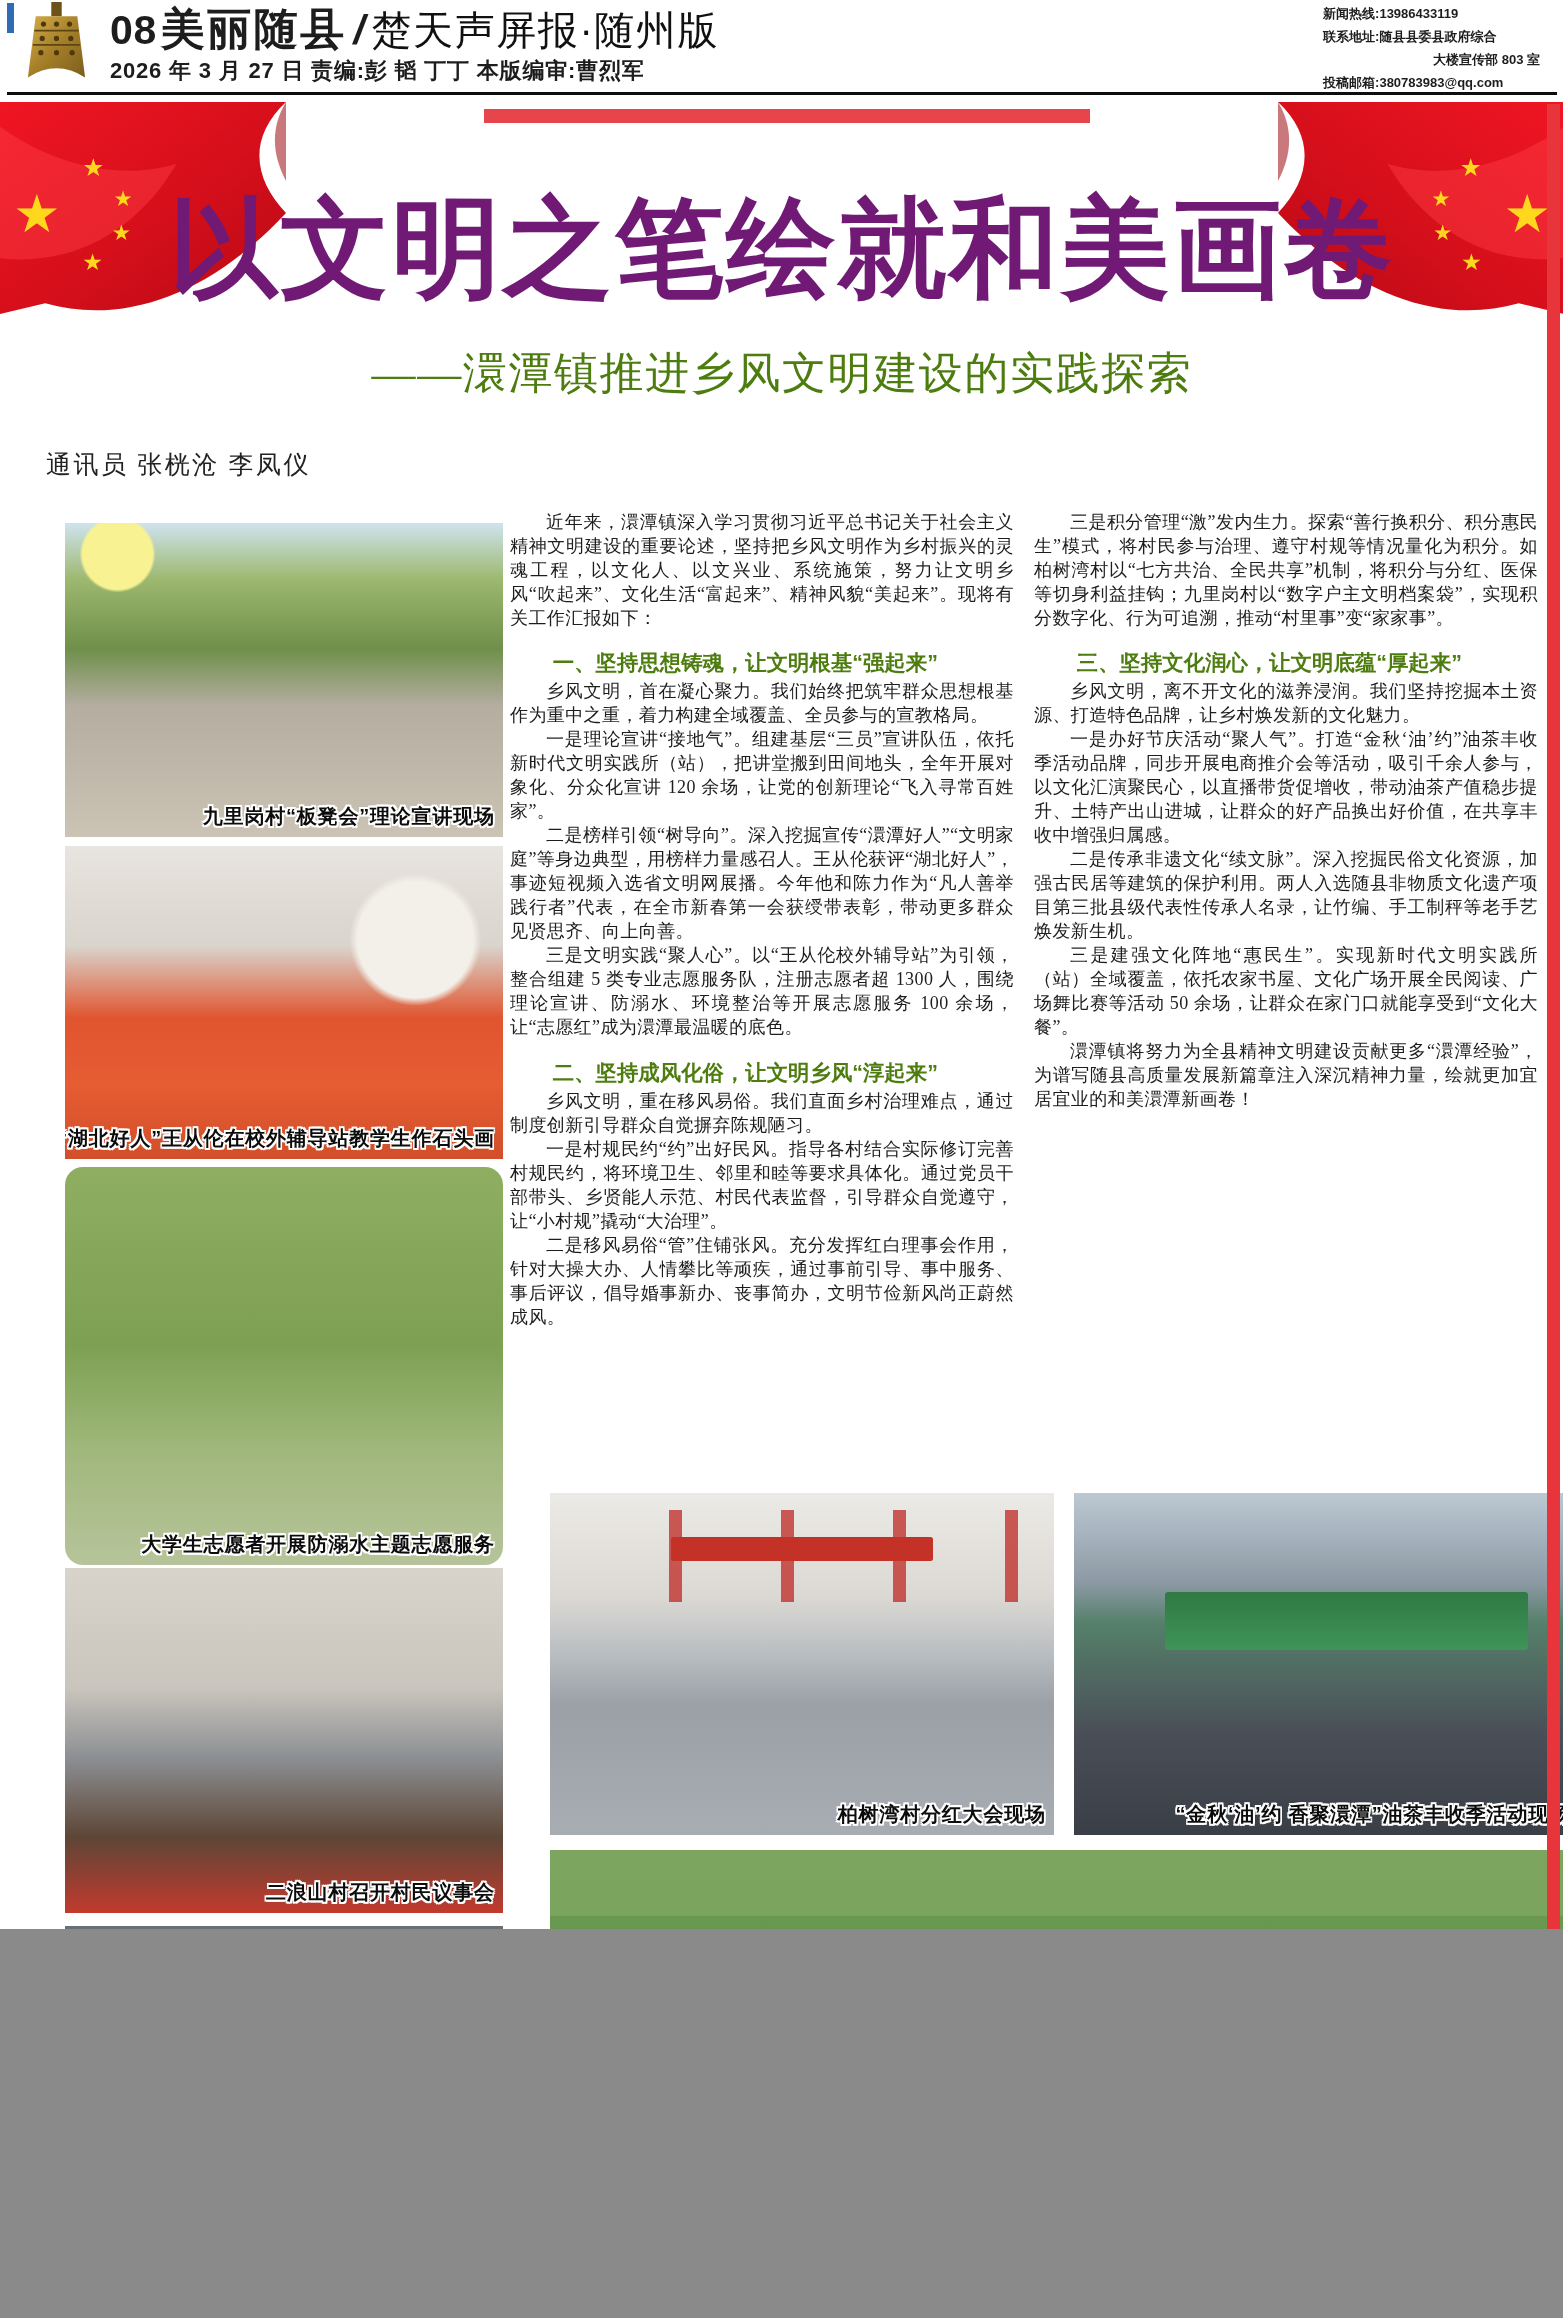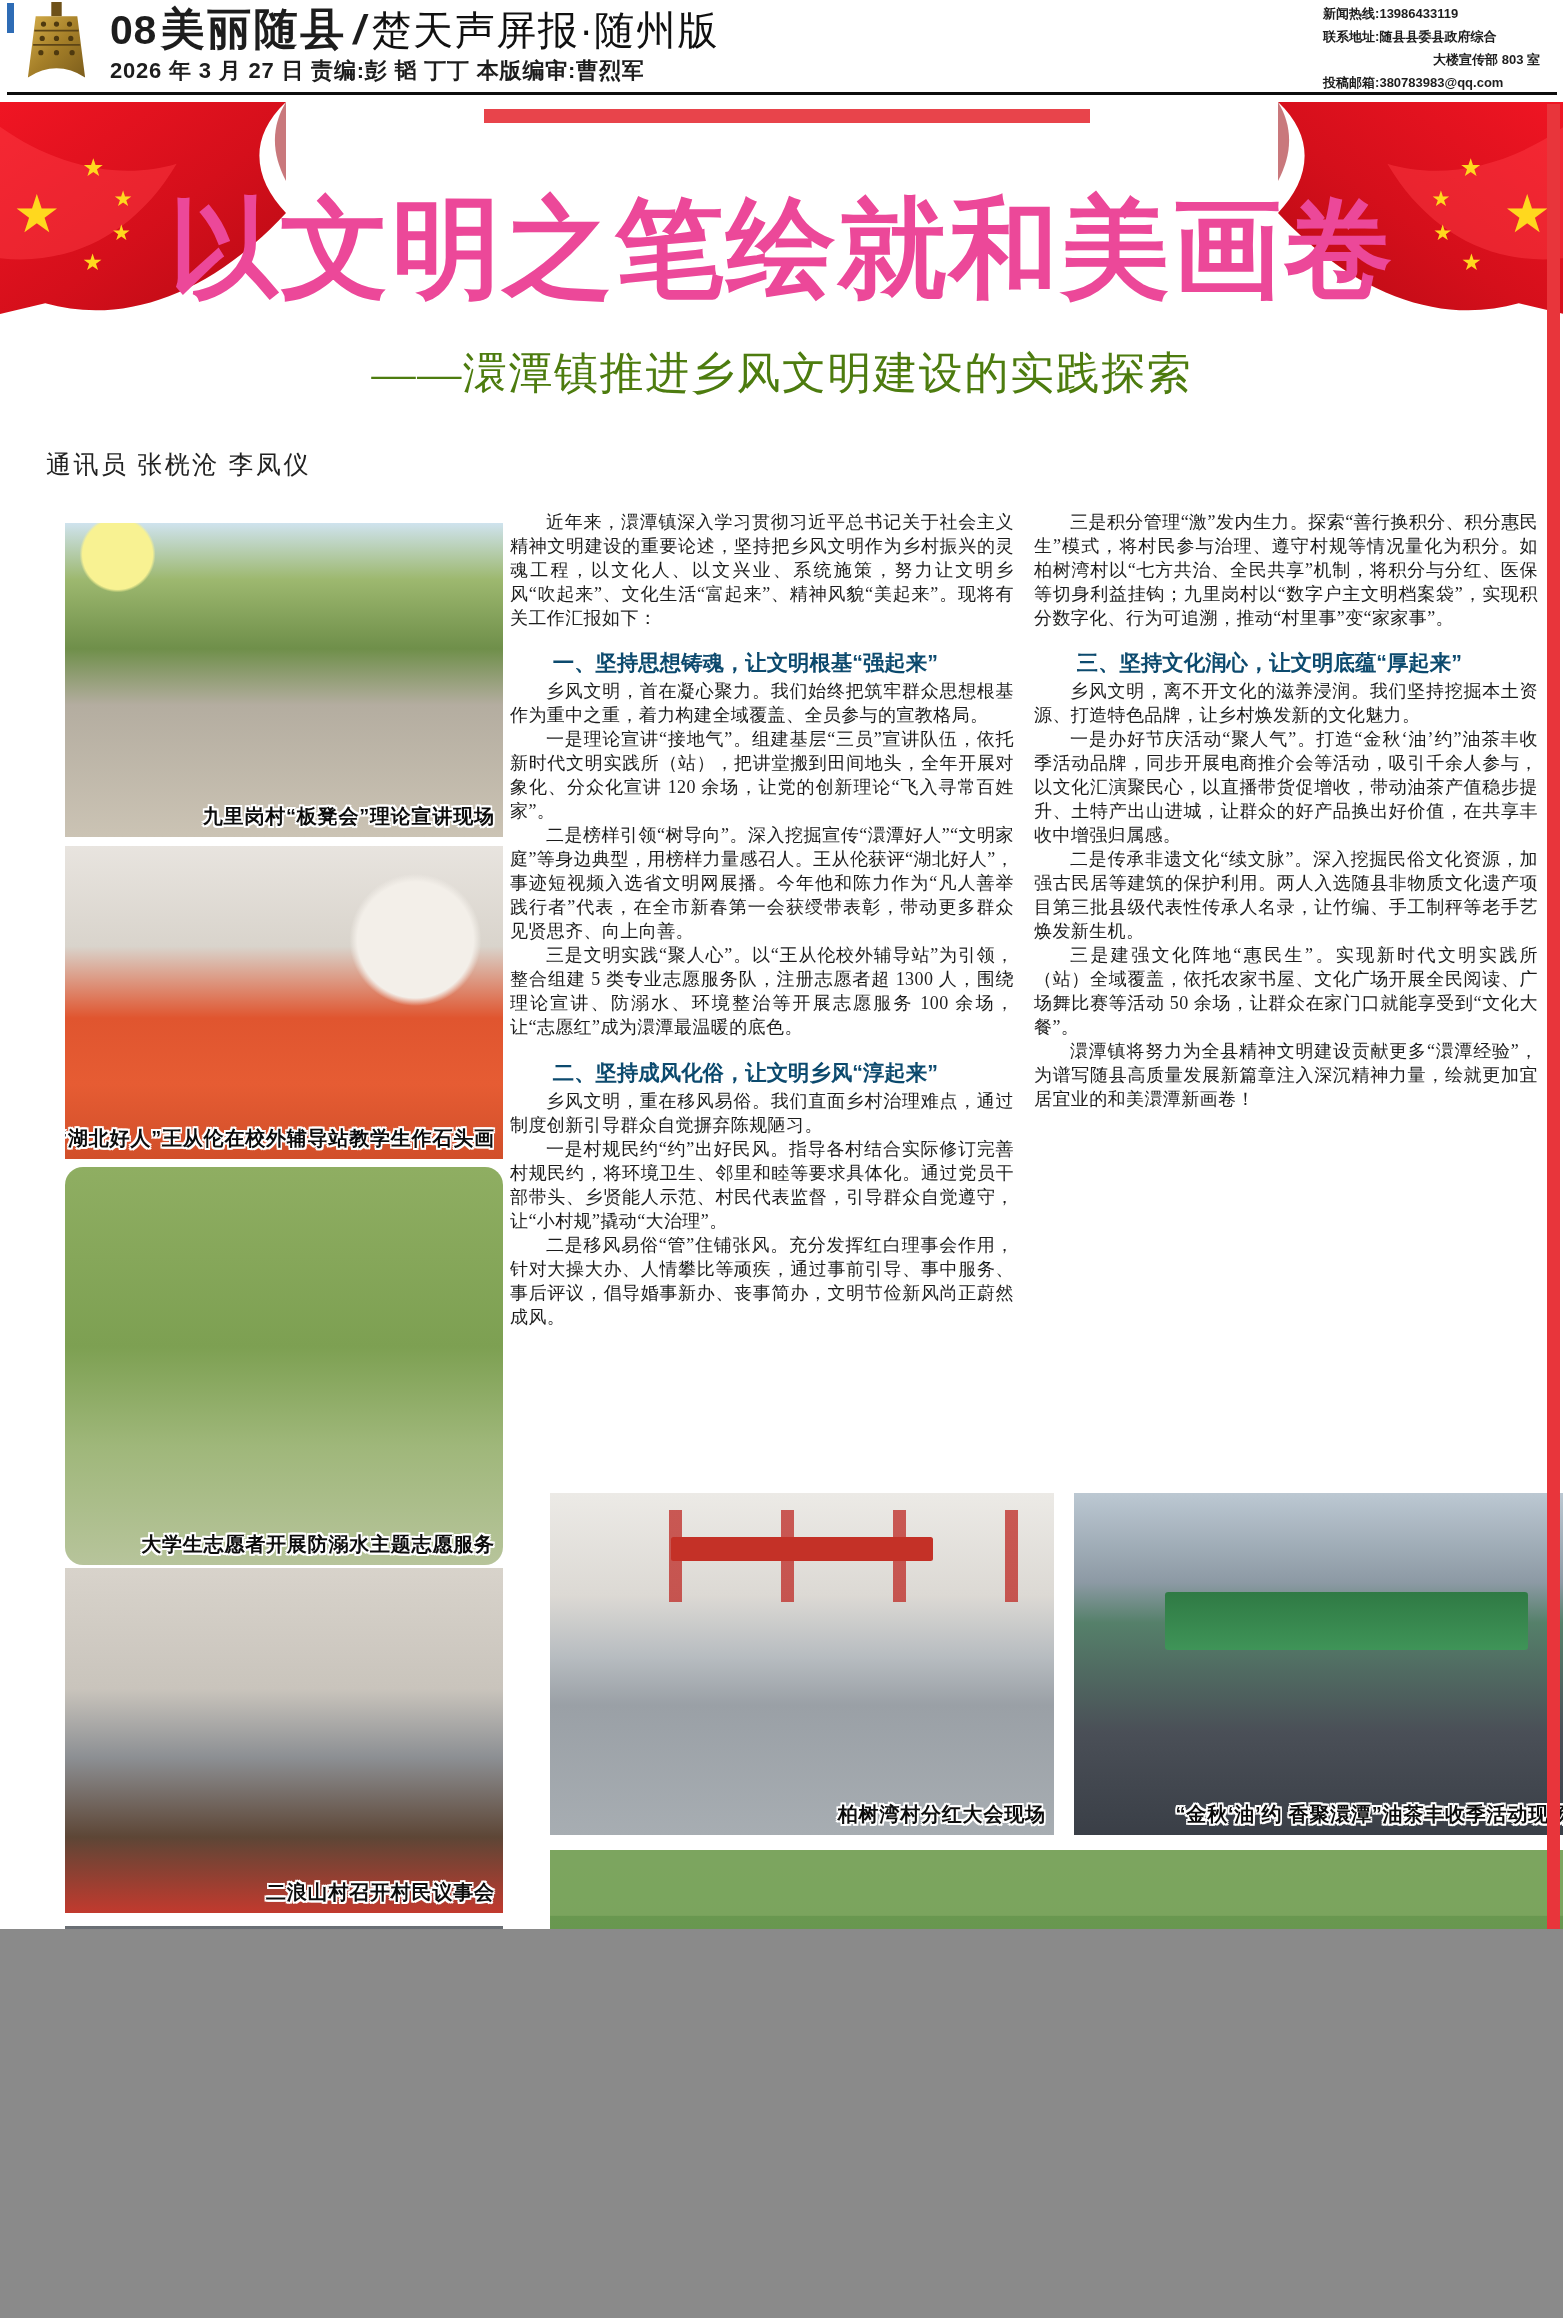--- a/index.html
+++ b/index.html
@@ -22,32 +22,32 @@
   .addr2{padding-left:110px;}
   .mast-rule{position:absolute;left:6.6px;right:6.6px;top:92px;height:3.3px;background:#0d0d0d;}
 
   
   .flag{position:absolute;top:102px;width:286px;height:249px;}
   .flag-left{left:0;}
   .flag-right{right:0;transform:scaleX(-1);}
   .top-red-bar{position:absolute;left:484px;top:109px;width:606px;height:14px;background:#e8444b;}
   .main-title{position:absolute;left:0;top:176px;width:100%;text-align:center;
               font-family:"Liberation Sans","DejaVu Sans",sans-serif;font-weight:bold;
-              font-size:109px;letter-spacing:2.5px;color:#ec4899;margin:0;}
+              font-size:109px;letter-spacing:2.5px;color:#701a75;margin:0;}
   .subtitle{position:absolute;left:0;top:344px;width:100%;text-align:center;
             font-size:44px;letter-spacing:1.6px;color:#4d7c0f;margin:0;font-weight:400;}
   .byline{position:absolute;left:46px;top:448px;font-size:25px;letter-spacing:2.5px;color:#222;}
 
   
   .colA{position:absolute;left:510px;top:510px;width:504px;height:959px;overflow:hidden;}
   .colB{position:absolute;left:1034px;top:510px;width:504px;height:959px;overflow:hidden;}
   .colA p,.colB p{margin:0;font-size:18px;line-height:24px;text-align:justify;
                   text-indent:2em;letter-spacing:0.4px;color:#1d1d1d;}
   .ah{margin:21.4px 0 2.5px 0;font-family:"Liberation Sans","DejaVu Sans",sans-serif;
-      font-size:21.4px;line-height:25.5px;color:#0c4a6e;text-indent:2em;font-weight:bold;}
+      font-size:21.4px;line-height:25.5px;color:#4d7c0f;text-indent:2em;font-weight:bold;}
 
   
   .ph{position:absolute;overflow:hidden;background:#cfd3d6;}
   .ph1{left:25px;top:510px;width:438px;height:314px;
        background:radial-gradient(circle at 12% 10%, #f8f292 0 35px, rgba(248,242,146,0) 38px),
        linear-gradient(180deg,#cfe3ee 0%,#9db86f 18%,#6f8f4a 40%,#b4ada0 58%,#cbc3b4 100%);}
   .ph2{left:25px;top:833px;width:438px;height:313px;
        background:radial-gradient(circle at 80% 30%, #f3efe9 0 58px, rgba(243,239,233,0) 66px),
        linear-gradient(180deg,#e8e4df 0%,#d9d4cc 32%,#e0552f 55%,#e65c33 76%,#d14f2a 100%);}
   .ph3{left:25px;top:1154px;width:438px;height:398px;

